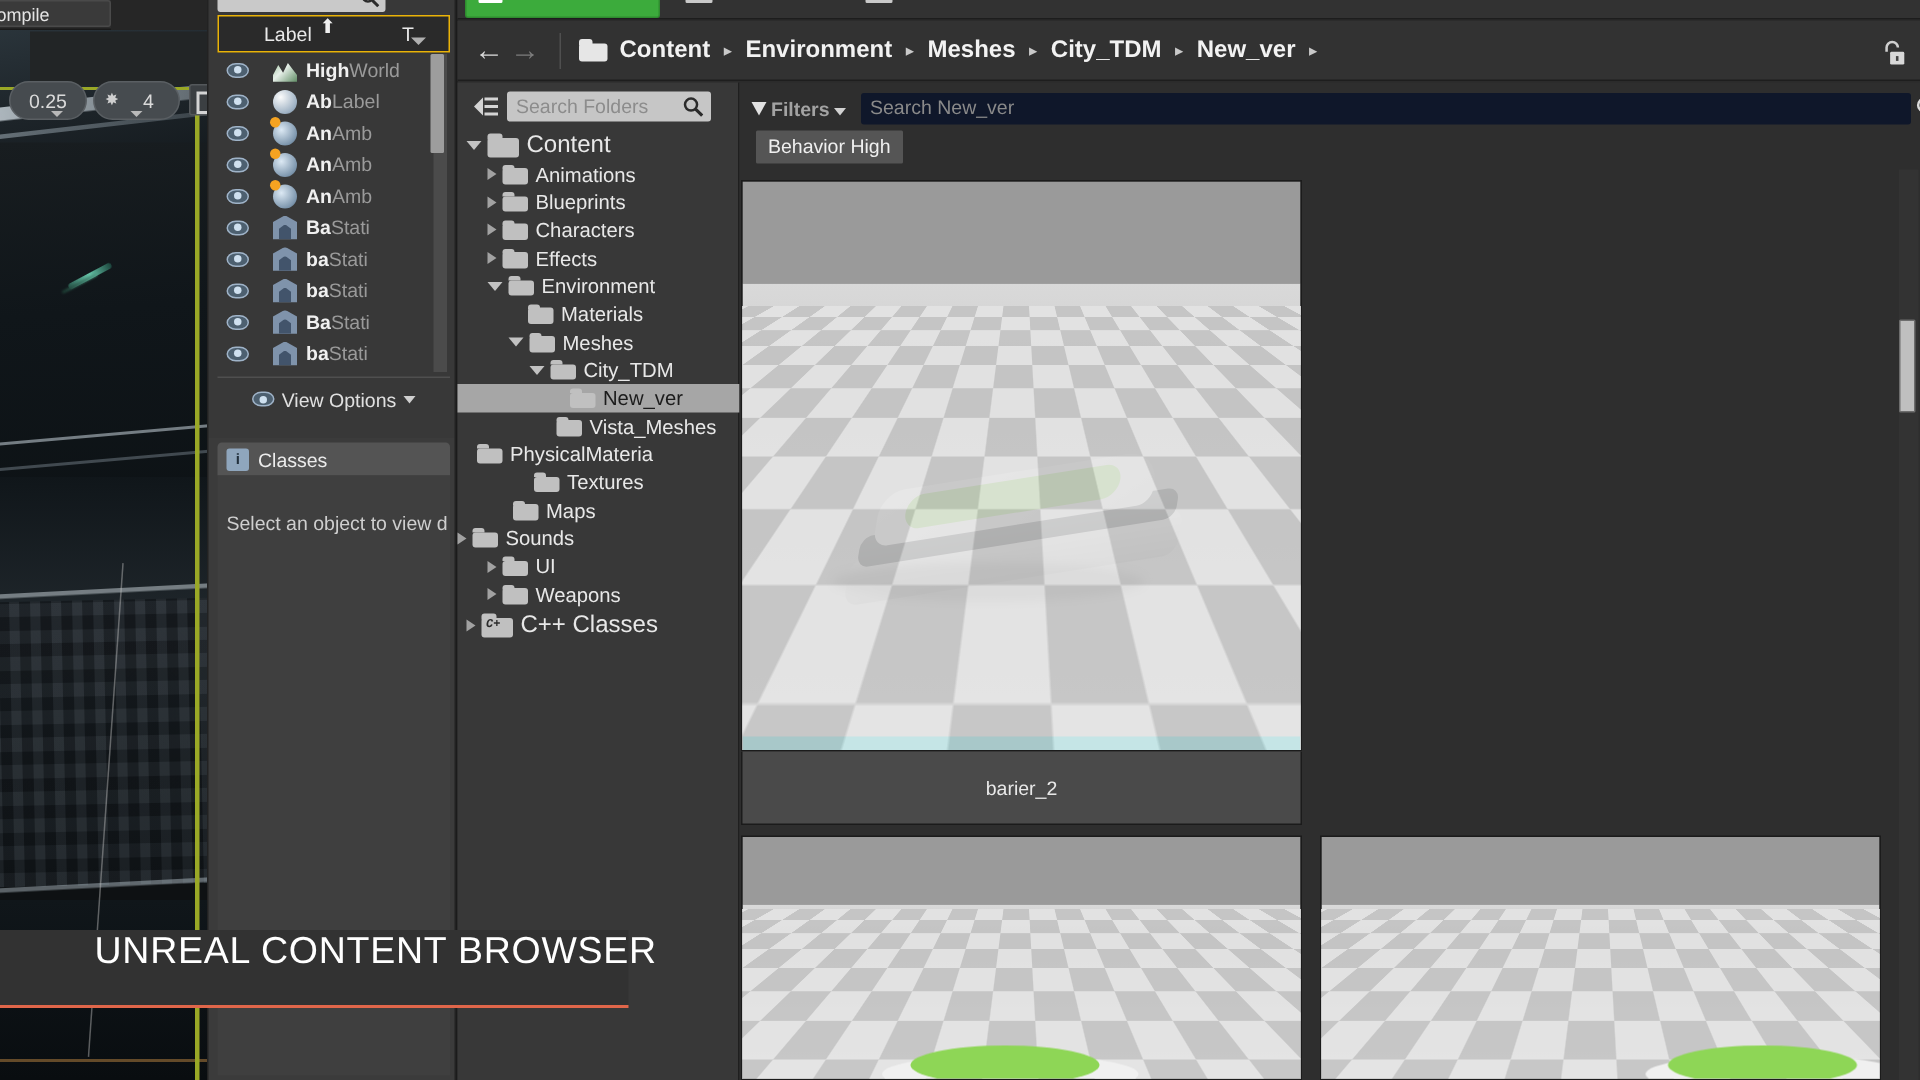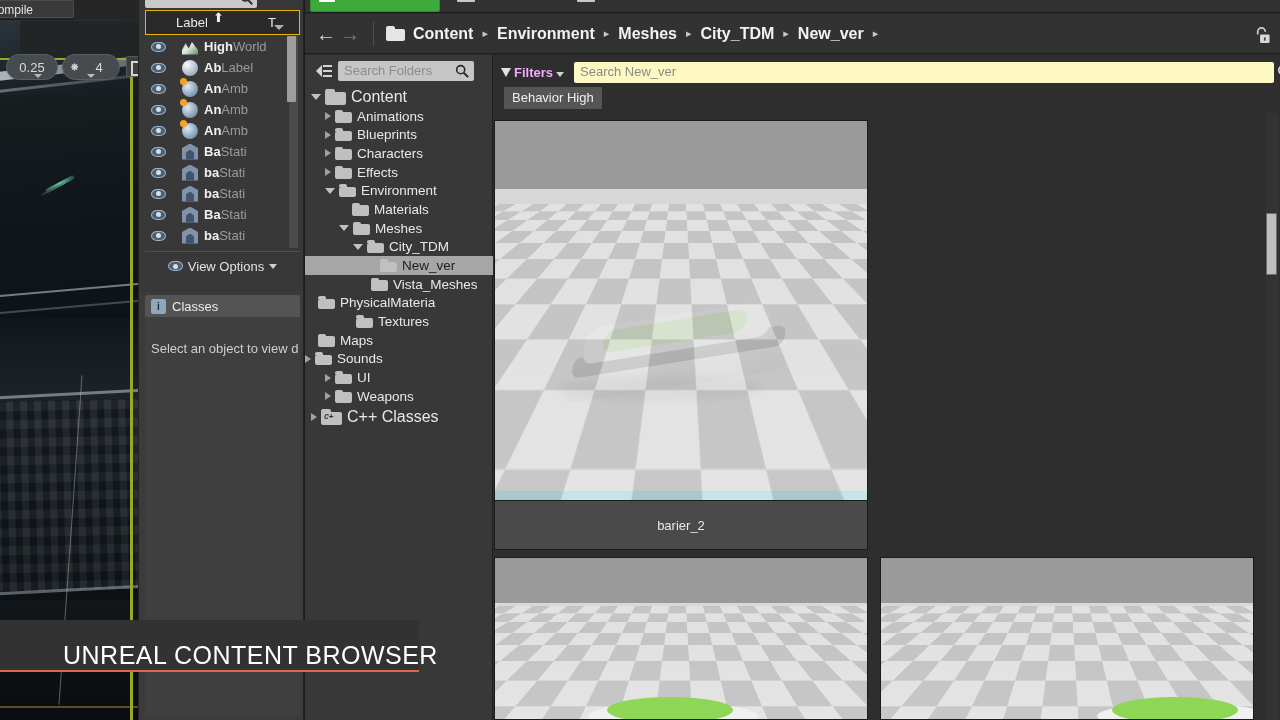--- a/index.html
+++ b/index.html
@@ -401,27 +401,27 @@
     position:absolute; left:0; top:5px; width:787px; height:25px;
     display:flex; align-items:center;
   }
   .filters-btn {
     display:flex; align-items:center; gap:3px; margin-left:4px; padding:2px 4px;
   }
   .funnel {
     width:0;height:0;border-left:5px solid transparent;border-right:5px solid transparent;
     border-top:9px solid #e2e2e2;
   }
-  .filters-lbl { color:#f0abfc; font-size:13px; font-weight:bold; }
+  .filters-lbl { color:#a3a3a3; font-size:13px; font-weight:bold; }
   .filters-caret {
     width:0;height:0;border-left:4px solid transparent;border-right:4px solid transparent;
     border-top:5px solid #d2d2d2; margin-top:3px;
   }
   .asset-search {
-    margin-left:6px; width:700px; height:21px; background:#fef9c3;
+    margin-left:6px; width:700px; height:21px; background:#0f172a;
     border-radius:2px; position:relative;text-decoration:underline;
   }
   .asset-search-ph {
     position:absolute; left:6px; top:2px; color:#8a8a8a; font-size:13px;
   }
   .asset-search-glass { position:absolute; right:-18px; top:2px; width:15px; height:15px; }
   .chiprow { position:absolute; left:0; top:32px; width:787px; height:24px; }
   .chip {
     position:absolute; left:11px; top:0; height:22px; padding:0 8px;
     background:#555555; color:#f0f0f0; font-size:13px; line-height:22px;
@@ -543,21 +543,21 @@
   .assets-sb-thumb {
     position:absolute; right:2px; top:100px; width:11px; height:62px;
     background:#bfbfbf; border:1px solid #6d6d6d; border-radius:1px;
   }
 
   
   .caption {
     position:absolute; left:0; top:620px; width:419px; height:52px;
     background:#323232;
     border-bottom:2px solid #e0664a;
-    display:flex; align-items:flex-end;
+    display:flex; align-items:flex-start;
   }
   .caption-inner {
     width:100%; display:flex; align-items:center;
   }
   .caption-text {
     color:#ffffff; font-size:25px; letter-spacing:.5px;
     margin-left:63px; white-space:nowrap; font-family:"Liberation Sans", sans-serif;
   }
 </style>
 </head>
@@ -842,21 +842,21 @@
           <div class="tnode" style="">
             <span class="tri-blank"></span>
             <span class="tfolder"></span>
             <span class="tlabel">PhysicalMateria</span>
           </div>
           <div class="tnode" style="padding-left:38px">
             <span class="tri-blank"></span>
             <span class="tfolder"></span>
             <span class="tlabel">Textures</span>
           </div>
-          <div class="tnode" style="">
+          <div class="tnode" style="padding-left:24px">
             <span class="tri-blank"></span>
             <span class="tfolder"></span>
             <span class="tlabel">Maps</span>
           </div>
           <div class="tnode" style="">
             <span class="tri-closed"></span>
             <span class="tfolder"></span>
             <span class="tlabel">Sounds</span>
           </div>
           <div class="tnode" style="padding-left:20px">

